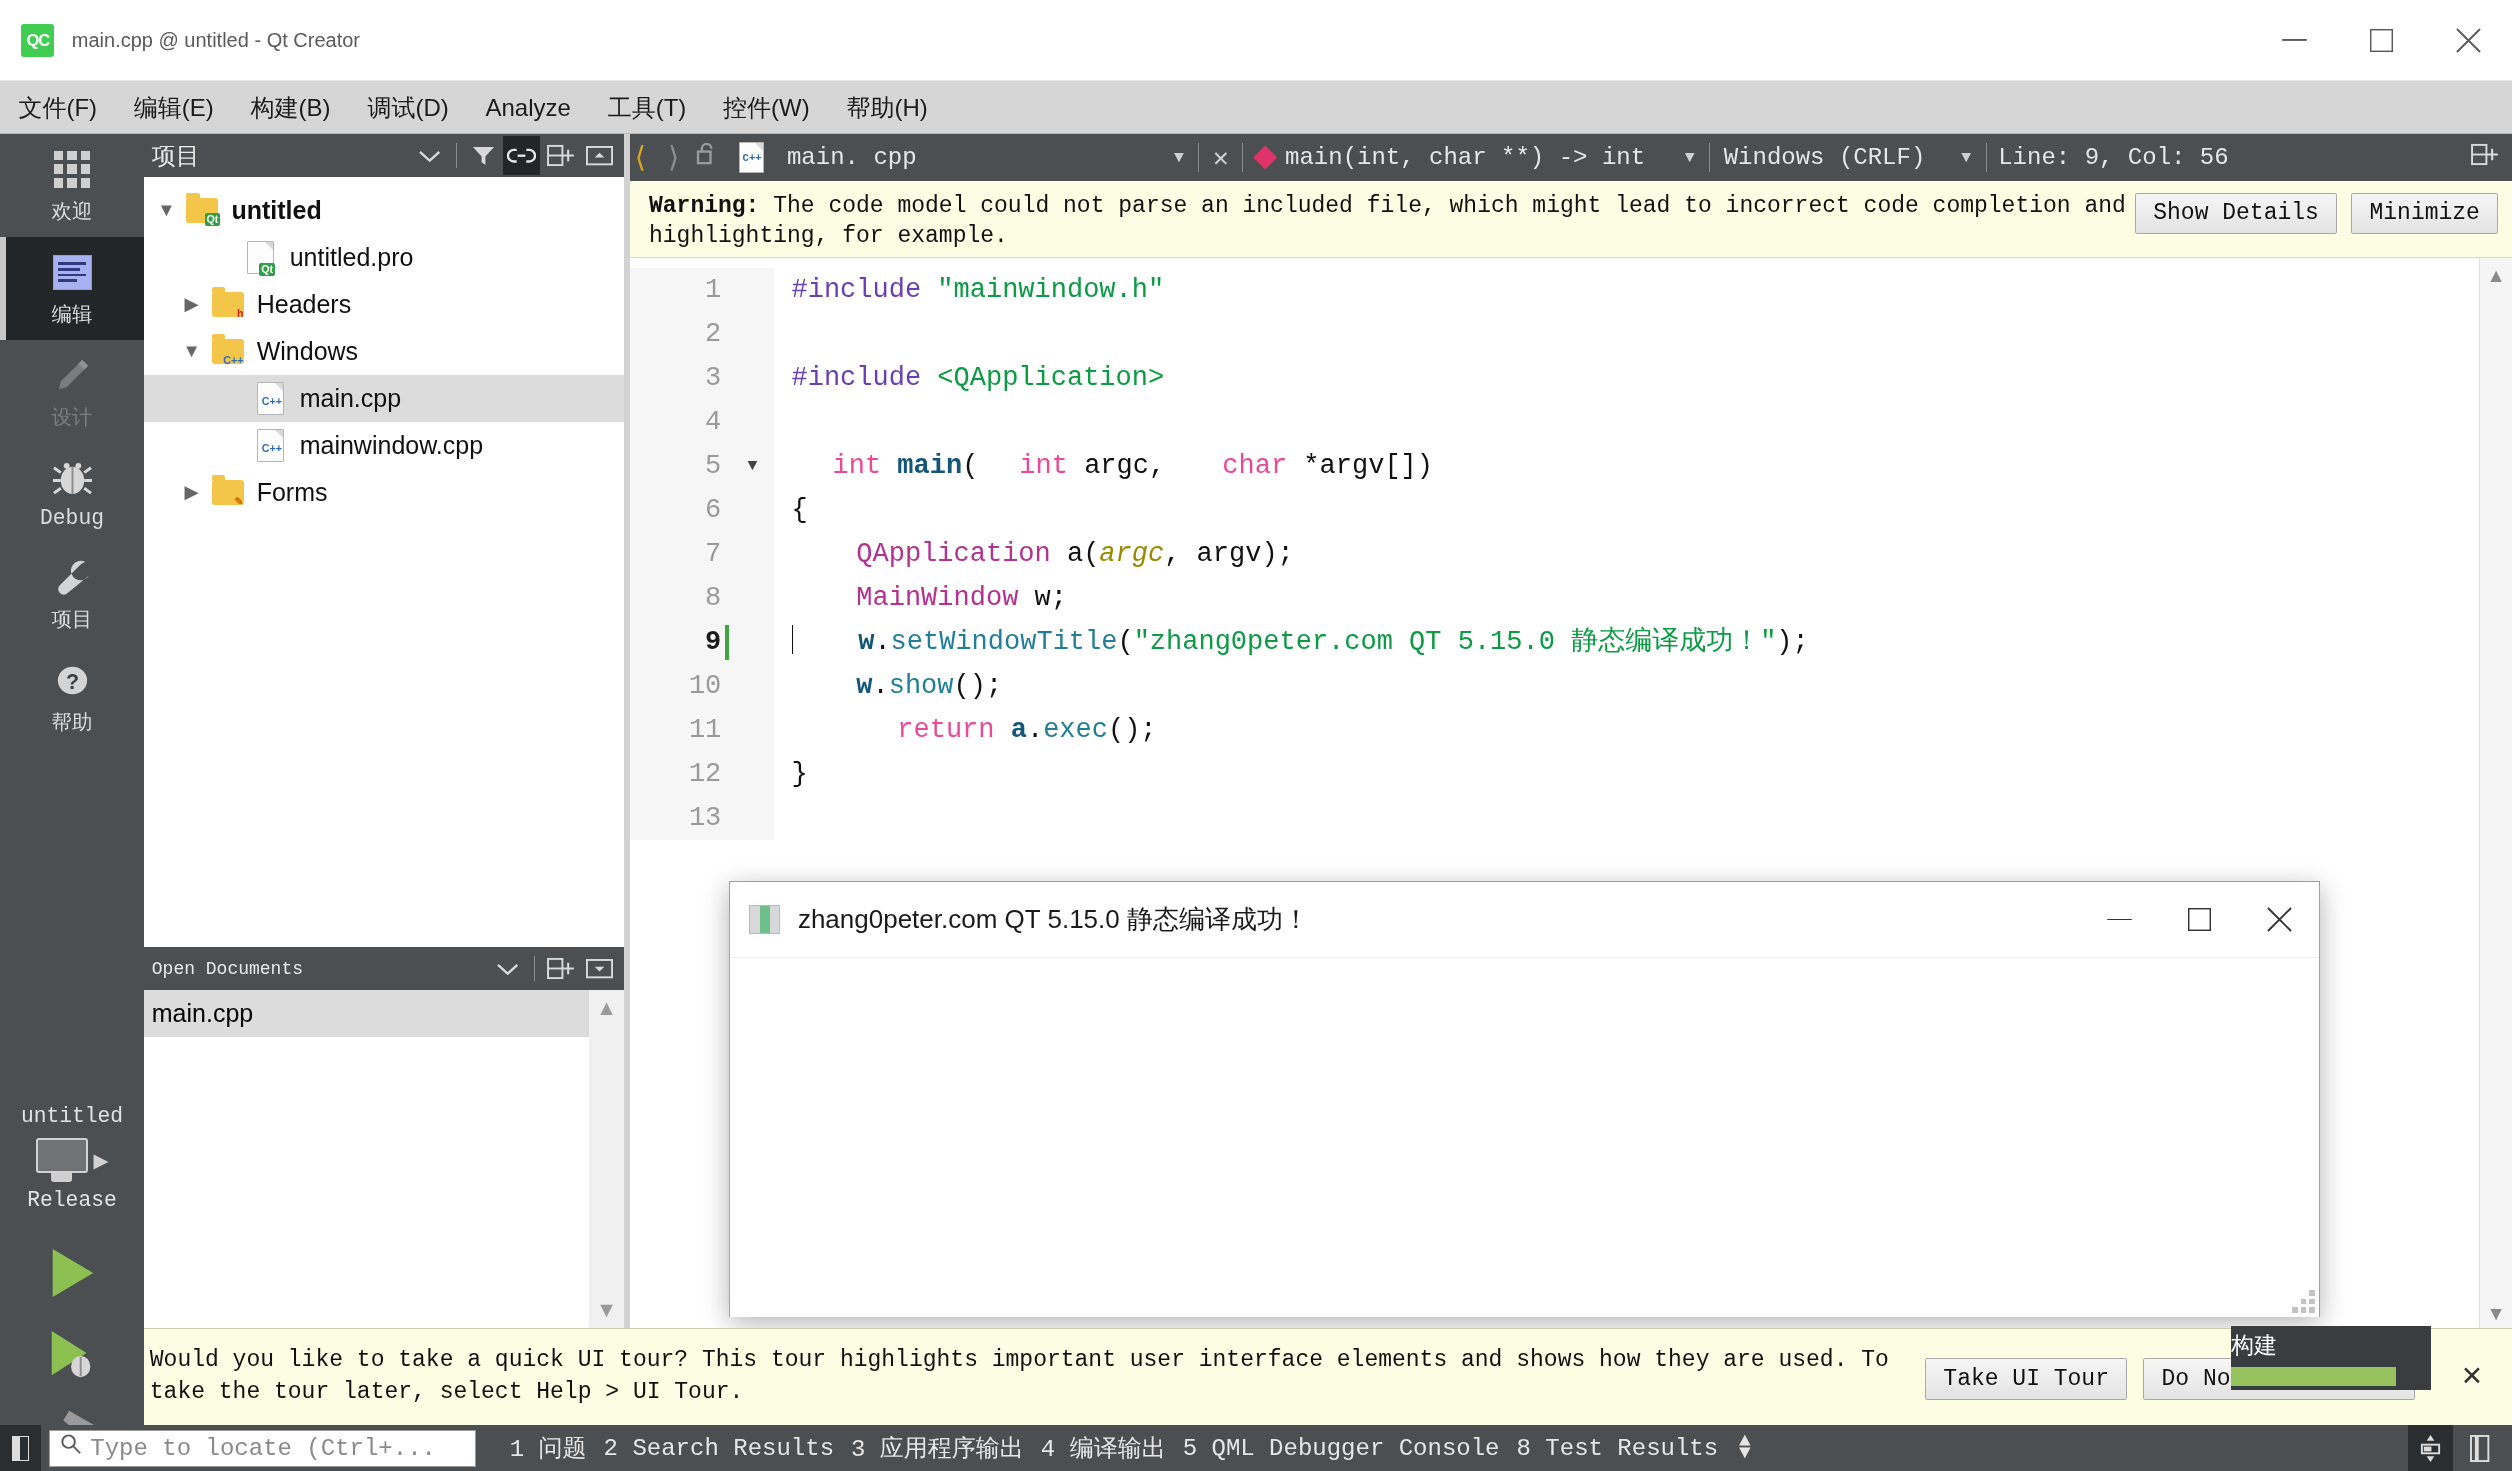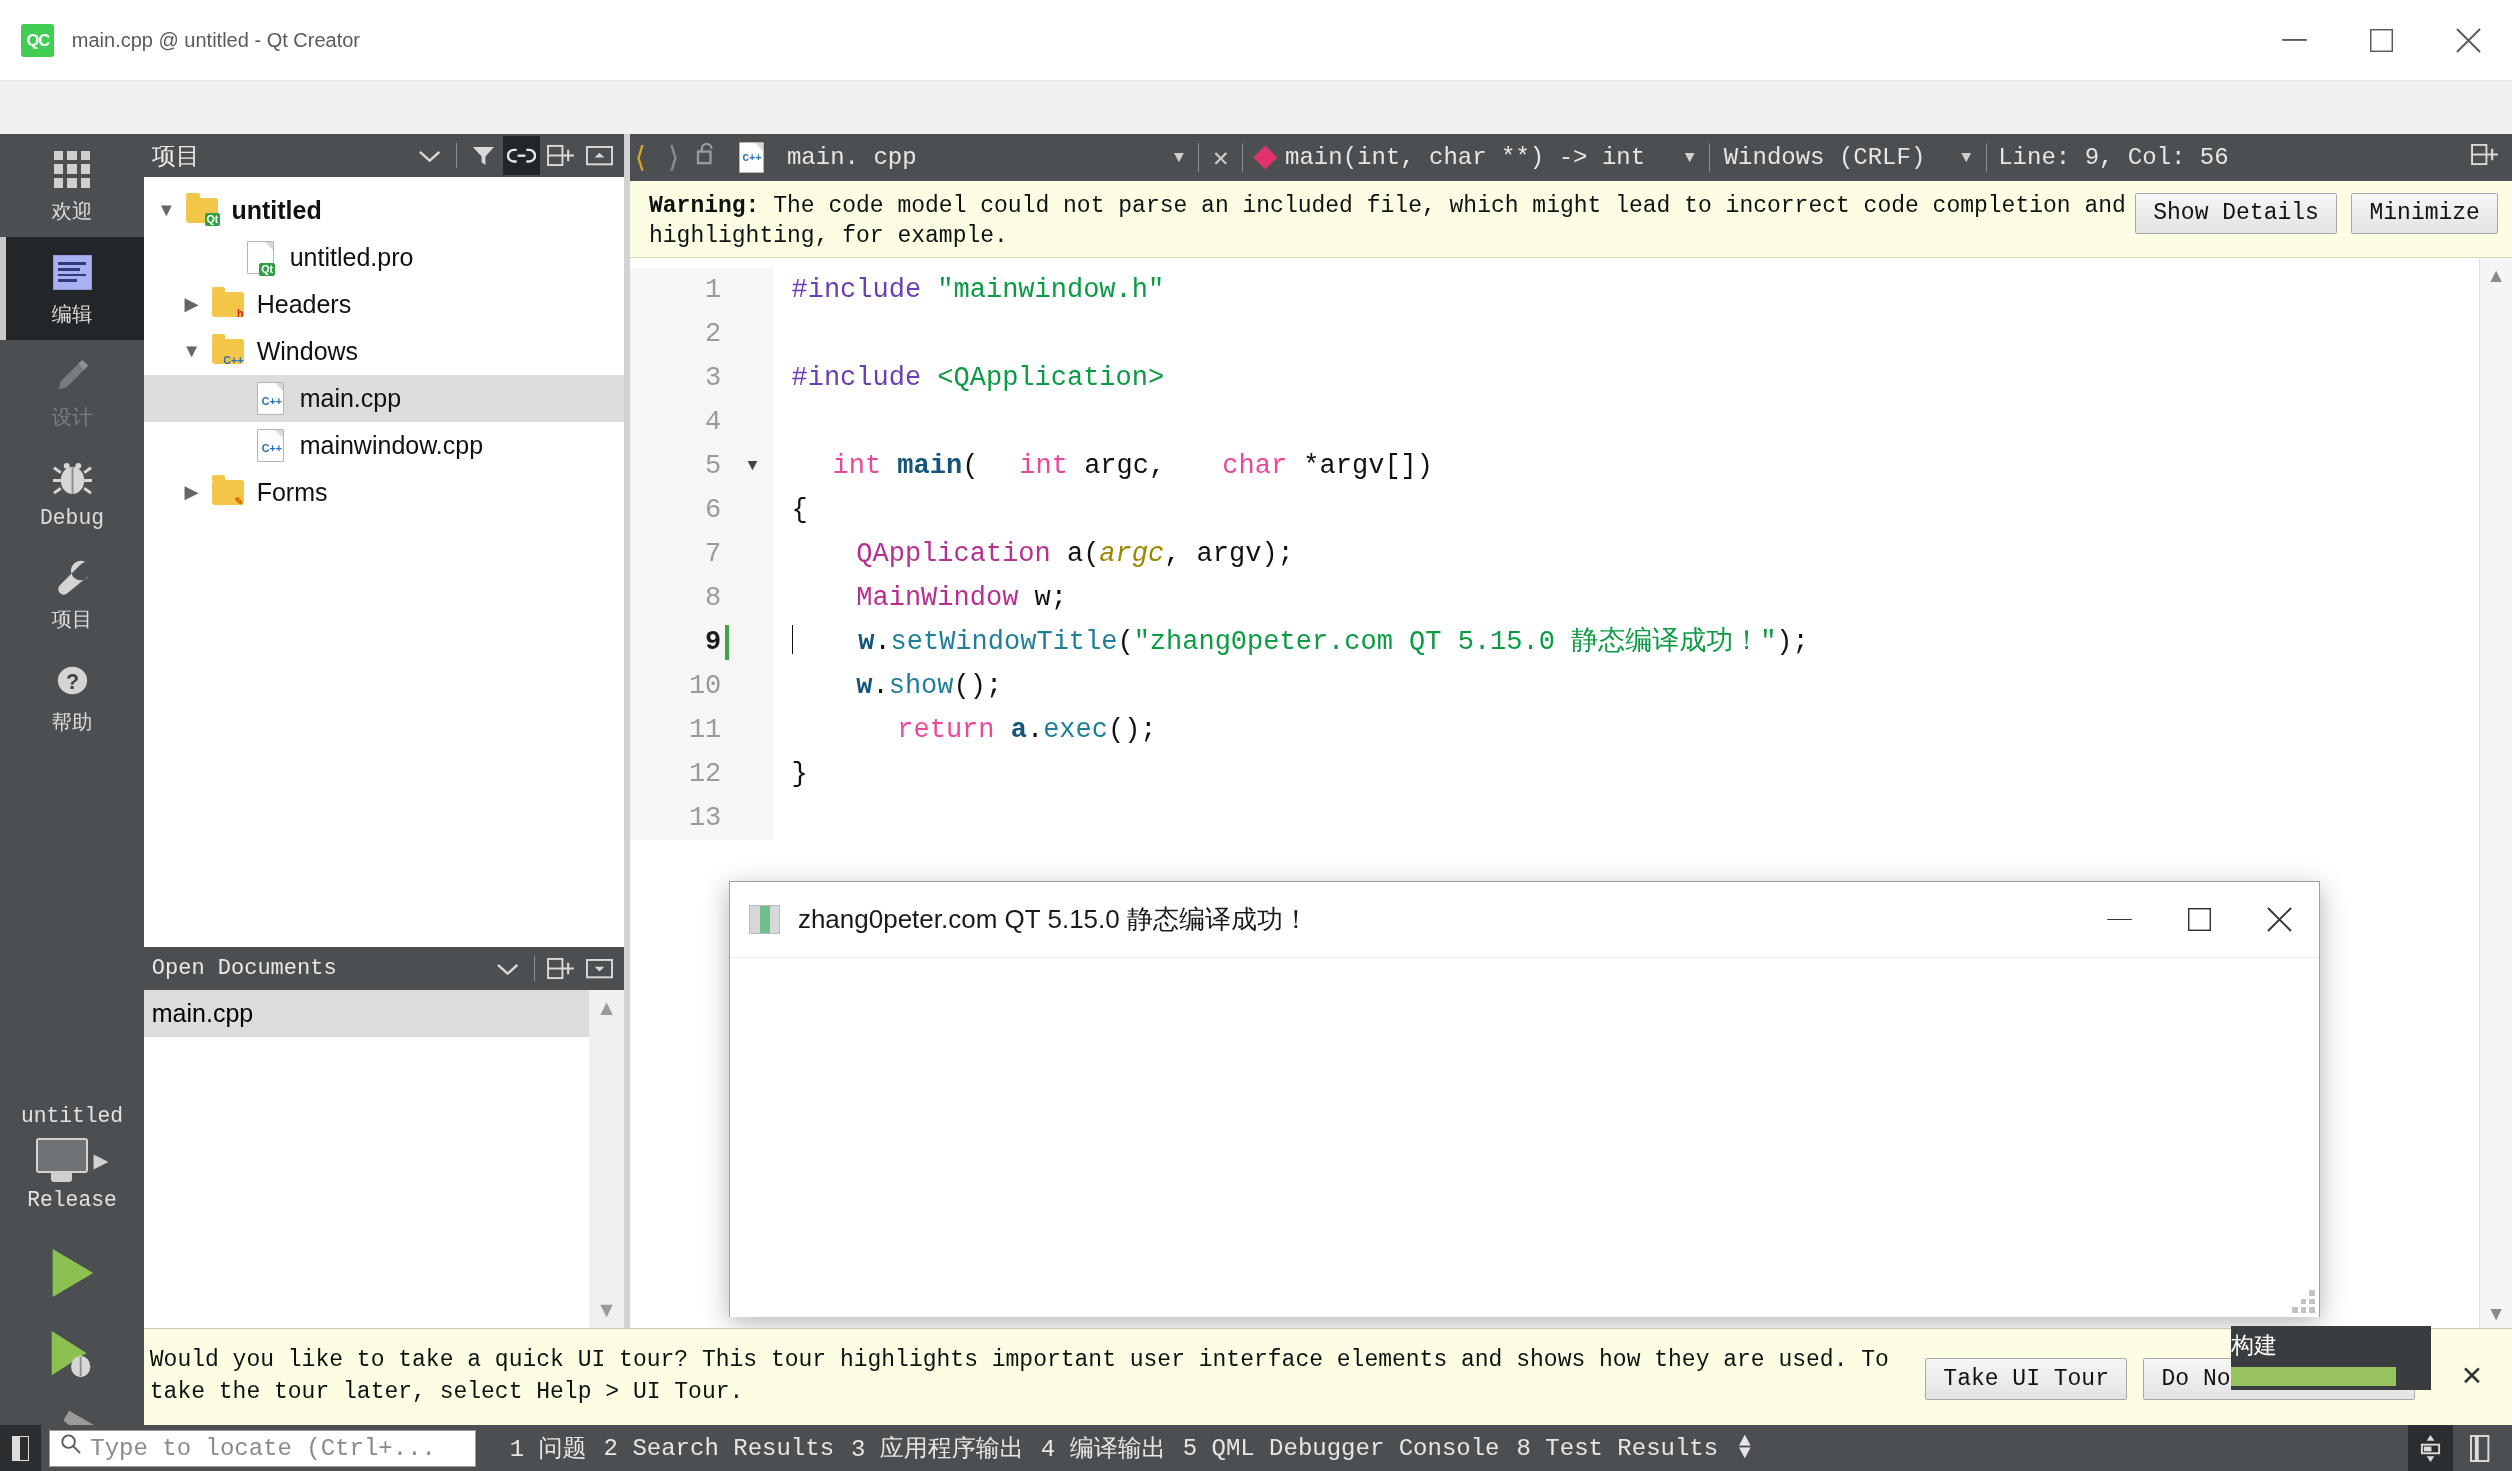--- a/index.html
+++ b/index.html
@@ -69,21 +69,21 @@
   .monitor .stand { width:21.3px; height:9.7px; background:#cfcfcf; margin:0 auto; border-radius:0 0 2.9px 2.9px; }
   .runbtn { display:flex; justify-content:center; margin-top:33px; }
 
   
   .dock-proj { position:absolute; left:144px; top:134px; width:480px; height:813px; background:#ffffff; }
   .dock-head {
     height:43px; background:#4b4f52; display:flex; align-items:center; padding-left:7.8px;
     color:#e9e9e9;
   }
   .dock-title { font-size:24px; font-family:"Liberation Sans",sans-serif; }
-  .dock-title.mono { font-family:"Liberation Mono",monospace; font-size:22px; }
+  .dock-title.mono { font-family:"Liberation Mono",monospace; font-size:18px; }
   .dock-tools { margin-left:auto; display:flex; align-items:center; gap:1.9px; padding-right:5.8px; }
   .dock-btn { width:37px; height:39px; display:flex; align-items:center; justify-content:center; }
   .dock-btn.on { background:#232629; }
   .dock-sep { width:1px; height:25px; background:#8d9093; margin:0 5.8px; }
 
   .tree { padding-top:9.7px; font-size:25px; color:#101010; }
   .trow { display:flex; align-items:center; height:47px; padding-left:5.8px; }
   .trow.sel { background:#dcdcdc; }
   .twist { width:33px; display:flex; justify-content:center; color:#666; font-size:18.4px; }
   .tico { width:39px; height:33px; margin-right:9.7px; position:relative; display:flex; align-items:center; justify-content:center;}
@@ -232,20 +232,30 @@
           </svg>
       </div>
       <div class="win-btn">
         <svg width="25" height="25" viewBox="0 0 26 26">
             <path d="M1 1 L25 25 M25 1 L1 25" stroke="#5a5a5a" stroke-width="2"></path>
           </svg>
       </div>
     </div>
   </div>
 
+  <div class="menubar">
+    <div class="menu-item">文件(F)</div>
+    <div class="menu-item">编辑(E)</div>
+    <div class="menu-item">构建(B)</div>
+    <div class="menu-item">调试(D)</div>
+    <div class="menu-item">Analyze</div>
+    <div class="menu-item">工具(T)</div>
+    <div class="menu-item">控件(W)</div>
+    <div class="menu-item">帮助(H)</div>
+  </div>
 
   <div class="modebar">
 
     <div class="mode">
       <div class="mode-icon">
         <div class="grid-icon">
             <i></i>
             <i></i>
             <i></i>
             <i></i>

